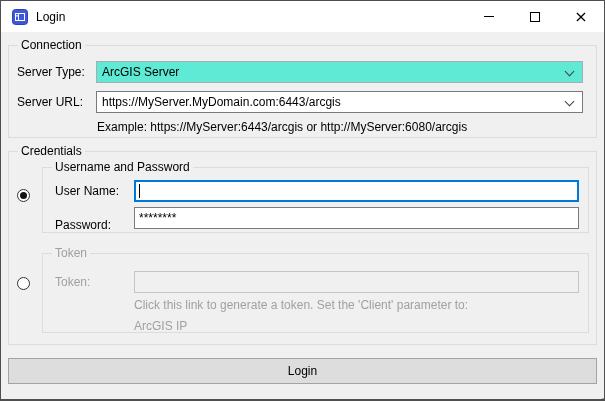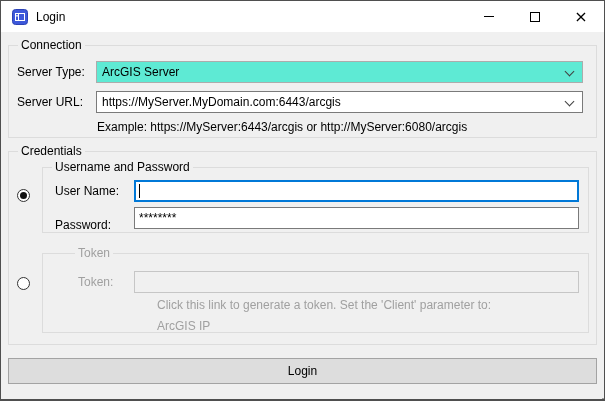--- a/index.html
+++ b/index.html
@@ -28,21 +28,21 @@
   .combo.editable{ background:#ffffff; border-color:#7a7a7a; }
   .chev{ position:absolute; right:9px; top:6px; width:7px; height:7px;
          border-right:1.5px solid #404040; border-bottom:1.5px solid #404040; transform:rotate(45deg); }
   .txt{ position:absolute; height:22px; border:1px solid #7a7a7a; background:#fff;
         font-family:"Liberation Sans","DejaVu Sans",sans-serif; font-size:12px; padding:0 4px; outline:none; }
   .txt.focused{ border:2px solid #0078d7; }
   .txt.disabled{ background:#f0f0f0; border:1px solid #c6c6c6; }
   .caret{ position:absolute; width:1px; height:14px; background:#000; }
   .radio{ position:absolute; width:13px; height:13px; border:1px solid #333333; border-radius:50%; background:#fff; }
   .radio.checked::after{ content:""; position:absolute; left:2px; top:2px; width:7px; height:7px; border-radius:50%; background:#121212; }
-  .disabled-text{ color:#a0a0a0;margin-left:23px; }
+  .disabled-text{ color:#a0a0a0; }
   .login-btn{ position:absolute; left:7px; top:326px; width:589px; height:26px;
       background:#dddddd; border:1px solid #a3a3a3; font-size:12px;
       font-family:"Liberation Sans","DejaVu Sans",sans-serif; display:flex; align-items:center; justify-content:center; }
   .grip{ position:absolute; right:4px; bottom:3px; width:2px; height:2px; background:transparent;
       box-shadow: 8px 0 #9b9b9b, 4px 4px #9b9b9b, 8px 4px #9b9b9b, 0 8px #9b9b9b, 4px 8px #9b9b9b, 8px 8px #9b9b9b; }
 </style>
 </head>
 <body>
 
 <div class="window">

